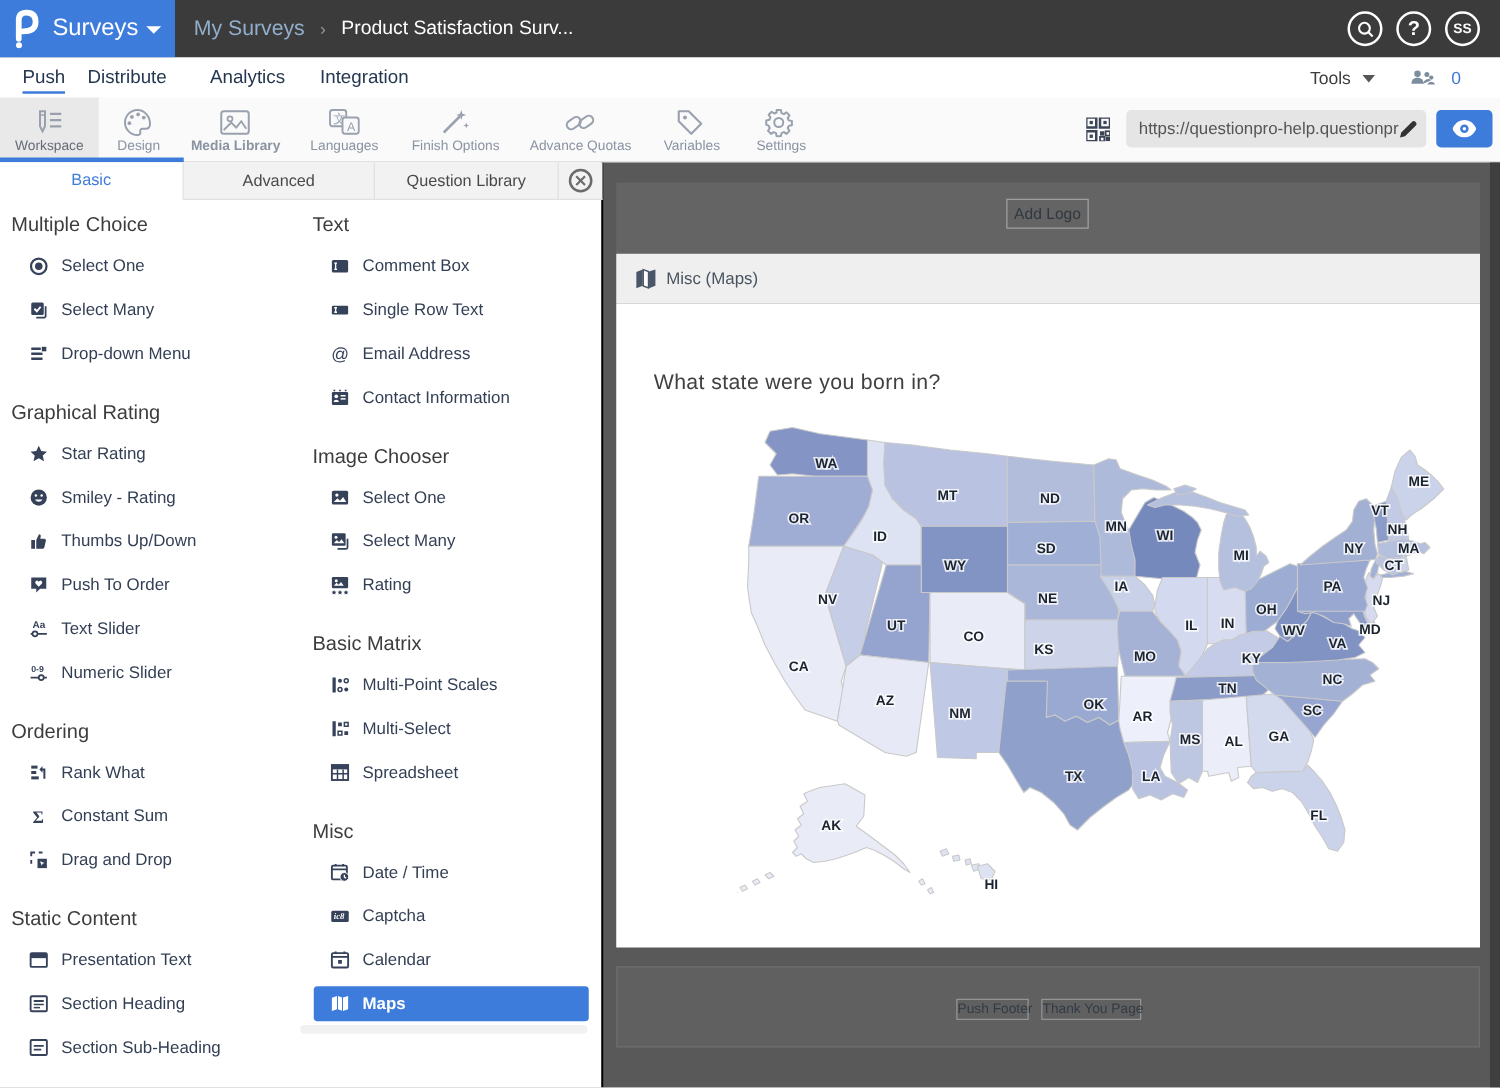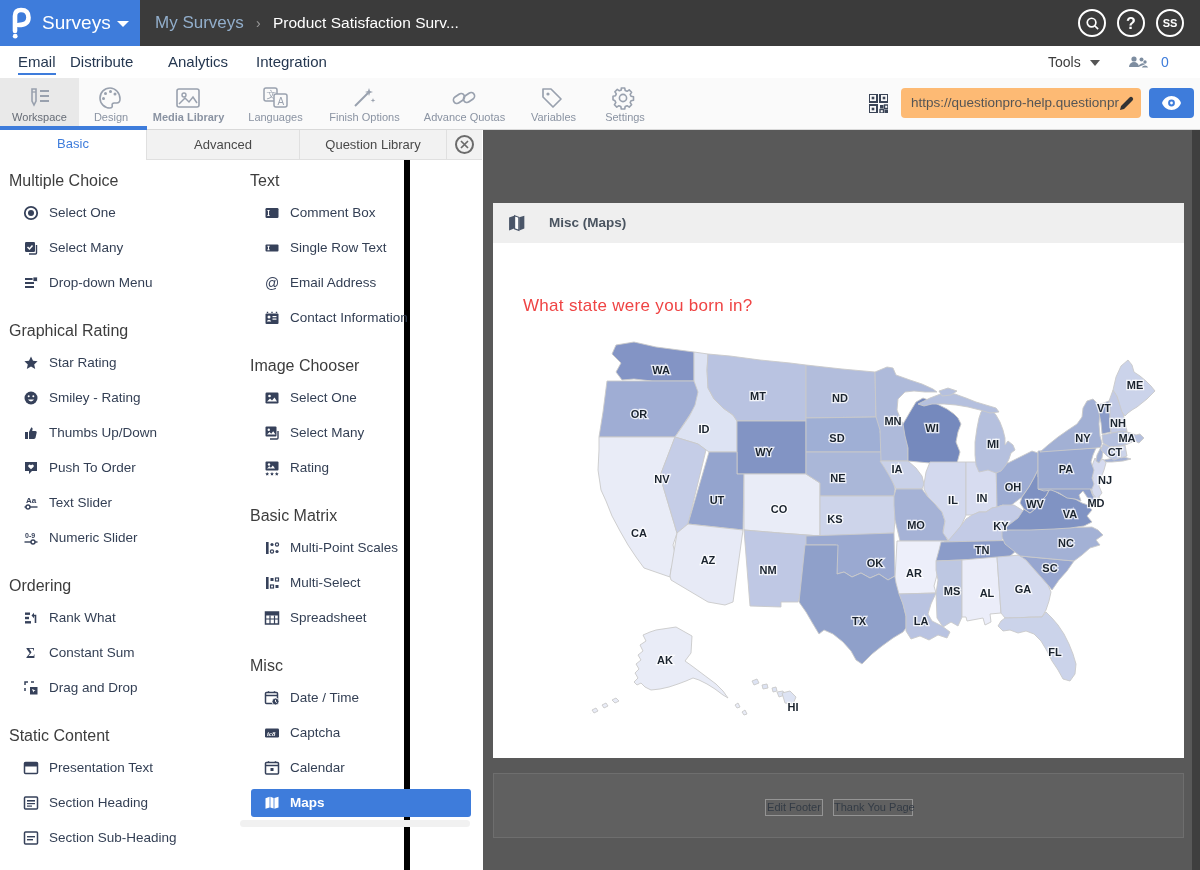--- a/index.html
+++ b/index.html
@@ -13,43 +13,43 @@
 .hcirc{position:absolute;top:9px;width:28px;height:28px;border:2px solid #fff;border-radius:50%;color:#fff;text-align:center}
 
 .nav{position:absolute;left:0;top:46px;width:1200px;height:32px;background:#fff}
 .nav a{position:absolute;top:7px;color:#253750;font-size:15px;font-weight:500;text-decoration:none}
 
 .tbar{position:absolute;left:0;top:78px;width:1200px;height:52px;background:#fafafa;border-bottom:1px solid #d9d9d9}
 .tcell{position:absolute;top:0;height:51px;text-align:center}
 .tlab{position:absolute;width:200px;left:50%;margin-left:-100px;top:33px;font-size:11px;color:#8a93a2}
 .tic{position:absolute;top:8px;left:50%}
 
-.sbar{position:absolute;left:0;top:130px;width:410px;height:740px;background:#fff;border-right:6px solid #000000}
+.sbar{position:absolute;left:0;top:130px;width:483px;height:740px;background:#fff;border-right:2px solid #000000}
 .tabs{position:absolute;left:0;top:0;width:482px;height:30px;background:#f2f2f2;border-bottom:1px solid #e0e0e0}
 .tabb{position:absolute;left:0;top:0;width:147px;height:30px;background:#fff;border-right:1px solid #e0e0e0;color:#3e7cdb;text-align:center;font-size:13px;line-height:28px}
 .taba{position:absolute;left:147px;top:0;width:153px;height:30px;color:#494949;text-align:center;font-size:13px;line-height:30px;border-right:1px solid #e0e0e0}
 .tabq{position:absolute;left:300px;top:0;width:147px;height:30px;color:#494949;text-align:center;font-size:13px;line-height:30px;border-right:1px solid #e0e0e0}
 .xcirc{position:absolute;left:455px;top:5px;width:19px;height:19px;border:2px solid #6b6b6b;border-radius:50%;color:#6b6b6b;font-size:12px;font-weight:bold;line-height:15px;text-align:center}
 .shead{position:absolute;font-size:16px;color:#3d3d3d}
 .sitem{position:absolute;font-size:13.5px;color:#333f54;white-space:nowrap}
 .sitem svg{position:absolute;left:0;top:50%;margin-top:-8px}
 .sitem span{padding-left:26px;line-height:16px}
 .mapsrow{position:absolute;left:251px;top:659px;width:220px;height:28px;background:#3e7cdb;border-radius:3px}
 .mapsrow svg{position:absolute;left:13px;top:6px}
 .mapsrow b{position:absolute;left:39px;top:6px;color:#fff;font-size:13.5px;font-weight:bold}
 
 .content{position:absolute;left:483px;top:130px;width:717px;height:740px;background:#595959}
 .scrollst{position:absolute;left:709px;top:0;width:8px;height:740px;background:#3f3f3f}
 .panel-logo{position:absolute;left:10px;top:16px;width:691px;height:57px;background:#646464}
 .addlogo{position:absolute;left:312px;top:13px;width:66px;height:24px;border:1px solid #a0a0a0;color:#30373f;font-size:12.5px;text-align:center;line-height:22px}
 .miscbar{position:absolute;left:10px;top:73px;width:691px;height:40px;background:#efefef}
 .miscbar svg{position:absolute;left:15px;top:11px}
-.miscbar b{position:absolute;left:56px;top:12px;font-size:13.5px;color:#4a5460;font-weight:bold}
+.miscbar b{position:absolute;left:40px;top:12px;font-size:13.5px;color:#4a5460;font-weight:normal}
 .pwhite{position:absolute;left:10px;top:113px;width:691px;height:515px;background:#fff}
-.q{position:absolute;left:30px;top:53px;font-size:17px;color:#ef4444;letter-spacing:.3px}
+.q{position:absolute;left:30px;top:53px;font-size:17px;color:#404040;letter-spacing:.3px}
 .usmap{position:absolute;left:97px;top:92px}
 .slab{font-size:11px;font-weight:bold;fill:#1a232e;text-anchor:middle;paint-order:stroke fill;stroke:#ffffff;stroke-width:2.6px;stroke-opacity:.8}
 .pfooter{position:absolute;left:10px;top:643px;width:691px;height:65px;background:#606060;border:1px solid #6e6e6e}
 .fbtn{position:absolute;top:25px;height:17px;border:1px solid #949494;color:#333b45;font-size:11px;text-align:center;line-height:15px;white-space:nowrap}
 </style></head><body>
 <div class="hdr">
     <div class="brand"></div>
     <svg style="position:absolute;left:10px;top:7px" width="24" height="32" viewBox="0 0 24 32">
       <path d="M5 24 V9 Q5 3 11 3 Q18.5 3 18.5 10.5 Q18.5 18 8.5 18" fill="none" stroke="#fff" stroke-width="4.6" stroke-linecap="round" stroke-linejoin="round"></path>
       <circle cx="5.2" cy="29.2" r="2.4" fill="#fff"></circle>
@@ -60,21 +60,21 @@
     <div class="bcsep">›</div>
     <div class="bc2">Product Satisfaction Surv...</div>
     <div class="hcirc" style="left:1078px"><svg width="15" height="15" viewBox="0 0 16 16" style="margin-top:5px">
         <circle cx="7" cy="7" r="4.6" fill="none" stroke="#fff" stroke-width="1.8"></circle>
         <path d="M10.4 10.4L14 14" stroke="#fff" stroke-width="1.8"></path>
       </svg></div>
     <div class="hcirc" style="left:1117px;font-size:16px;font-weight:bold;line-height:25px">?</div>
     <div class="hcirc" style="left:1156px;font-size:11px;font-weight:bold;line-height:25px">SS</div>
   </div>
 <div class="nav">
-    <a style="left:18px;border-bottom:2px solid #3e7cdb;padding-bottom:3px">Email</a>
+    <a style="left:18px;border-bottom:2px solid #3e7cdb;padding-bottom:3px">Push</a>
     <a style="left:70px">Distribute</a>
     <a style="left:168px">Analytics</a>
     <a style="left:256px">Integration</a>
     <div style="position:absolute;left:1048px;top:8px;font-size:14px;color:#3c3c3c">Tools</div>
     <div class="caret" style="left:1090px;top:14px;border-top-color:#555;border-left-width:5px;border-right-width:5px;border-top-width:6px"></div>
     <svg style="position:absolute;left:1127px;top:8px" width="22" height="16" viewBox="0 0 22 16">
       <circle cx="7" cy="5" r="2.6" fill="#7d8da0"></circle>
       <path d="M2 13a5 5 0 0 1 10 0z" fill="#7d8da0"></path>
       <circle cx="14.5" cy="5.5" r="2" fill="#7d8da0"></circle>
       <path d="M11.5 13a4 4 0 0 1 6.5-2.8" fill="#7d8da0"></path>
@@ -155,21 +155,21 @@
         <rect x="11" y="0" width="8" height="8" fill="none" stroke="#3a4456" stroke-width="2"></rect>
         <rect x="13.7" y="2.7" width="2.6" height="2.6"></rect>
         <rect x="0" y="11" width="8" height="8" fill="none" stroke="#3a4456" stroke-width="2"></rect>
         <rect x="2.7" y="13.7" width="2.6" height="2.6"></rect>
         <rect x="11" y="11" width="3.5" height="3.5"></rect>
         <rect x="15.5" y="11" width="3.5" height="3.5" fill="none" stroke="#3a4456" stroke-width="1.4"></rect>
         <rect x="11" y="15.5" width="3.5" height="3.5" fill="none" stroke="#3a4456" stroke-width="1.4"></rect>
         <rect x="15.5" y="15.5" width="3.5" height="3.5"></rect>
       </g>
     </svg>
-    <div style="position:absolute;left:901px;top:10px;width:240px;height:30px;background:#fdba74;border-radius:4px;font-size:13.5px;color:#555;line-height:30px;padding-left:10px;padding-right:36px;white-space:nowrap;overflow:hidden">https://questionpro-help.questionpr</div>
+    <div style="position:absolute;left:901px;top:10px;width:240px;height:30px;background:#e5e5e5;border-radius:4px;font-size:13.5px;color:#555;line-height:30px;padding-left:10px;padding-right:36px;white-space:nowrap;overflow:hidden">https://questionpro-help.questionpr</div>
     <svg style="position:absolute;left:1118px;top:17px" width="17" height="17" viewBox="0 0 17 17">
       <path d="M2 15l1-4 8.5-8.5a1.8 1.8 0 0 1 3 3L6 14z" fill="#333"></path>
     </svg>
     <div style="position:absolute;left:1149px;top:10px;width:45px;height:30px;background:#3e7cdb;border-radius:4px">
       <svg style="position:absolute;left:13px;top:8px" width="19" height="14" viewBox="0 0 19 14">
         <path d="M9.5 0C5 0 1.4 3.2 0 7c1.4 3.8 5 7 9.5 7S17.6 10.8 19 7c-1.4-3.8-5-7-9.5-7z" fill="#fff"></path>
         <circle cx="9.5" cy="7" r="3.4" fill="#3e7cdb"></circle>
         <circle cx="9.5" cy="7" r="1.4" fill="#fff"></circle>
       </svg>
     </div>
@@ -338,20 +338,23 @@
     <div class="mapsrow">
       <svg class="it-ic" width="16" height="16" viewBox="0 0 16 16">
         <path d="M1.5 3.2L5.6 1.8v10.6L1.5 13.8zM6.4 1.8l3.2 1.1v10.6l-3.2-1.1zM10.4 2.9l4.1-1.1v10.6l-4.1 1.4z" fill="#fff"></path>
       </svg>
       <b>Maps</b>
     </div>
     <div style="position:absolute;left:240px;top:690px;width:230px;height:7px;background:#f1f1f1;border-radius:4px"></div>
   </div>
 <div class="content">
     <div class="scrollst"></div>
+    <div class="panel-logo">
+      <div class="addlogo">Add Logo</div>
+    </div>
     <div class="miscbar">
       <svg class="it-ic" width="17" height="18" viewBox="0 0 16 17">
         <path d="M1 3.4L5.8 1.6v12.2L1 15.6zM10.6 3.1l4.8-1.5v12.2l-4.8 1.8z" fill="#4a5568"></path>
         <path d="M6.2 1.6l4 1.5v12.4l-4-1.5z" fill="#fff" stroke="#4a5568" stroke-width="1.1"></path>
       </svg>
       <b>Misc (Maps)</b>
     </div>
     <div class="pwhite">
       <div class="q">What state were you born in?</div>
       <svg class="usmap" width="580" height="390" viewBox="590 335 580 390">
@@ -462,15 +465,15 @@
         <text x="1118" y="427" class="slab">NH</text>
         <text x="1135" y="389" class="slab">ME</text>
         <text x="1127" y="442" class="slab">MA</text>
         <text x="1115" y="456" class="slab">CT</text>
         <text x="993" y="448" class="slab">MI</text>
         <text x="665" y="664" class="slab">AK</text>
         <text x="793" y="711" class="slab">HI</text>
       </svg>
     </div>
     <div class="pfooter">
-      <div class="fbtn" style="left:271px;width:58px">Edit Footer</div>
+      <div class="fbtn" style="left:271px;width:58px">Push Footer</div>
       <div class="fbtn" style="left:339px;width:80px">Thank You Page</div>
     </div>
   </div>
 </body></html>

